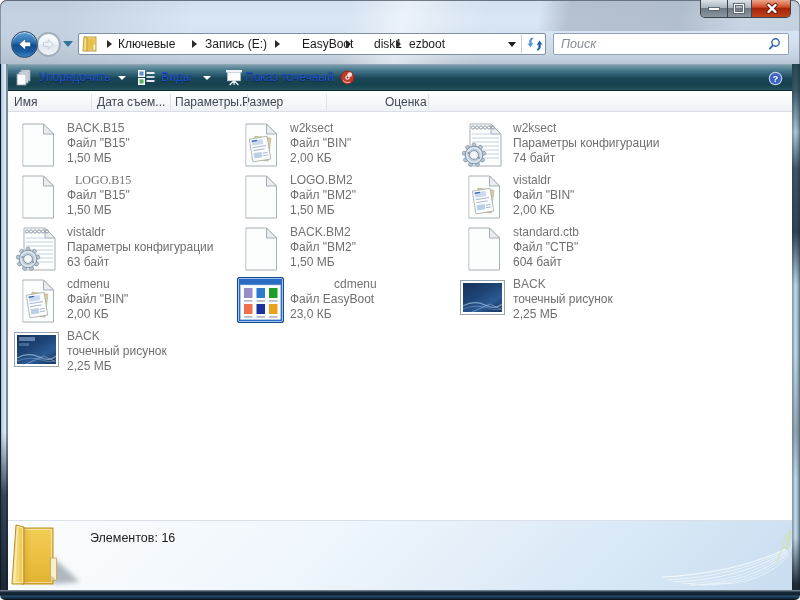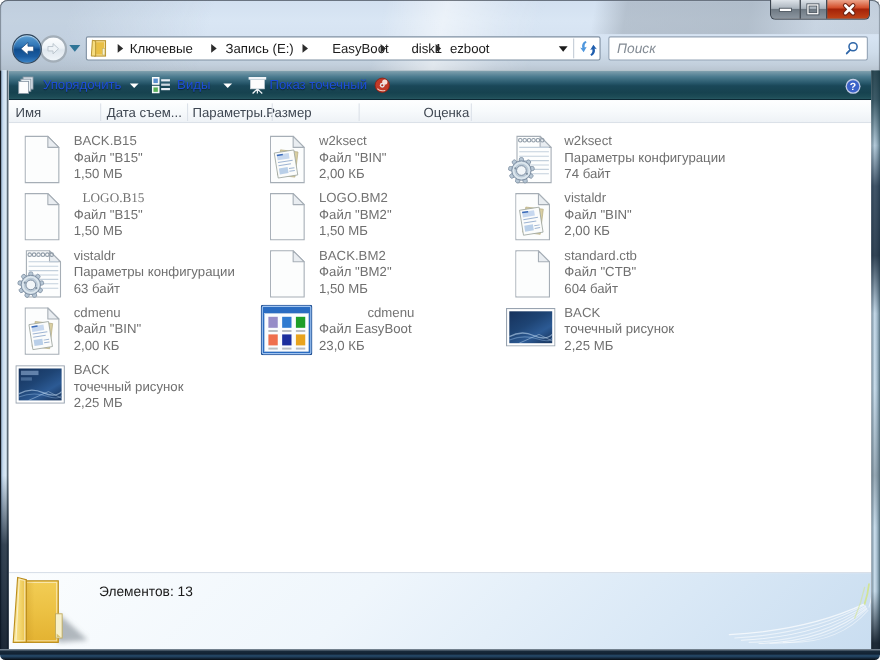--- a/index.html
+++ b/index.html
@@ -428,21 +428,21 @@
 <path d="M3 26 Q14 20 25 25 T42 24" stroke="rgba(200,225,250,0.55)" stroke-width="1.2" fill="none"></path>
 <path d="M3 29 Q16 24 28 28 T42 27" stroke="rgba(160,200,240,0.4)" stroke-width="1" fill="none"></path>
 <path d="M12 32 L30 24 L42 30" stroke="rgba(220,240,255,0.45)" stroke-width="0.8" fill="none"></path>
 </svg>
 <div class="fname" style="left:67px;top:329px;">BACK</div>
 <div class="fmeta" style="left:67px;top:344px;">точечный рисунок</div>
 <div class="fmeta" style="left:67px;top:359px;">2,25 МБ</div>
 </div>
 
   <div class="abs" id="status"></div>
-  <div class="abs" id="stattext">Элементов: 13</div>
+  <div class="abs" id="stattext">Элементов: 16</div>
 
   <svg class="abs" style="left:10px;top:522px;" width="72" height="66" viewBox="0 0 72 66">
     <defs>
       <linearGradient id="fbody" x1="0" y1="0" x2="0" y2="1">
         <stop offset="0" stop-color="#f2cd55"></stop>
           <stop offset="0.5" stop-color="#ecc143"></stop>
           <stop offset="1" stop-color="#e3b231"></stop>
       </linearGradient>
       <linearGradient id="fspine" x1="0" y1="0" x2="1" y2="0">
         <stop offset="0" stop-color="#f9e9a0"></stop>

